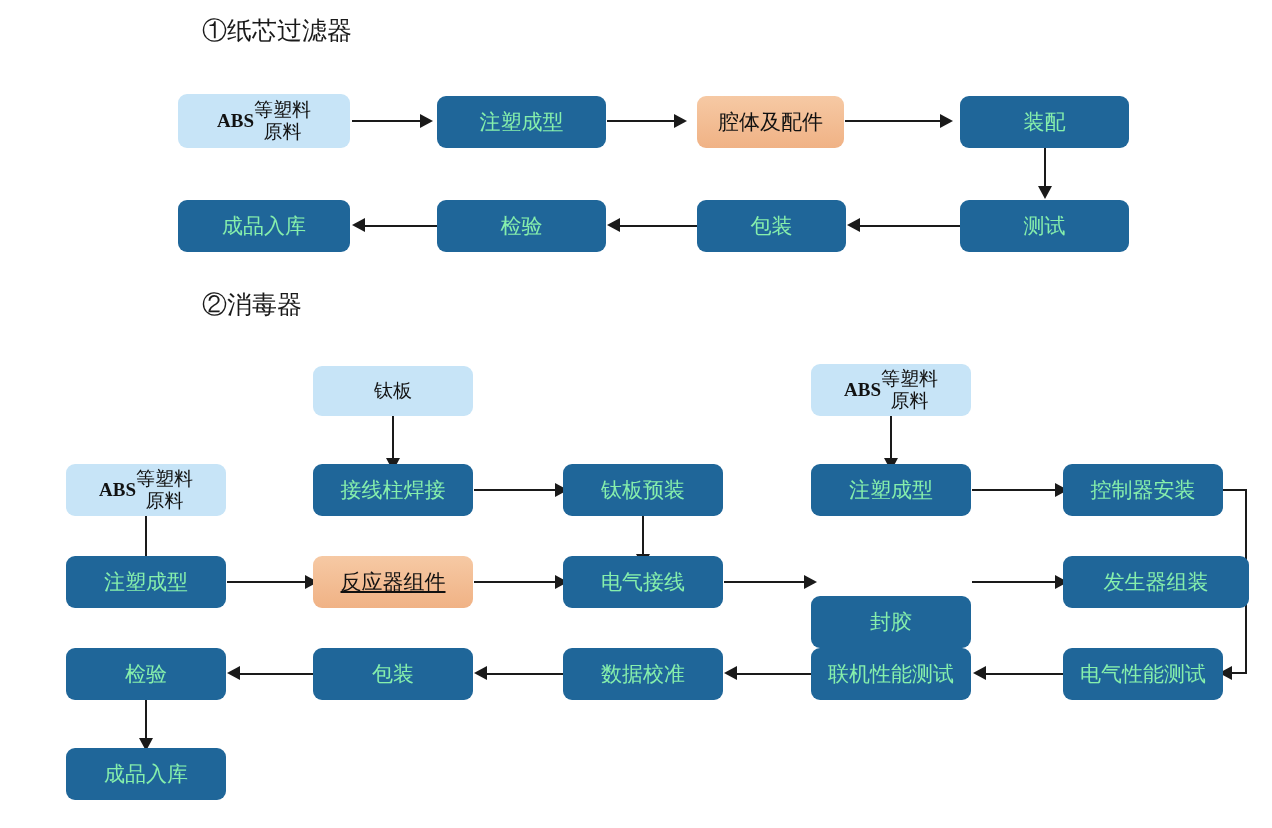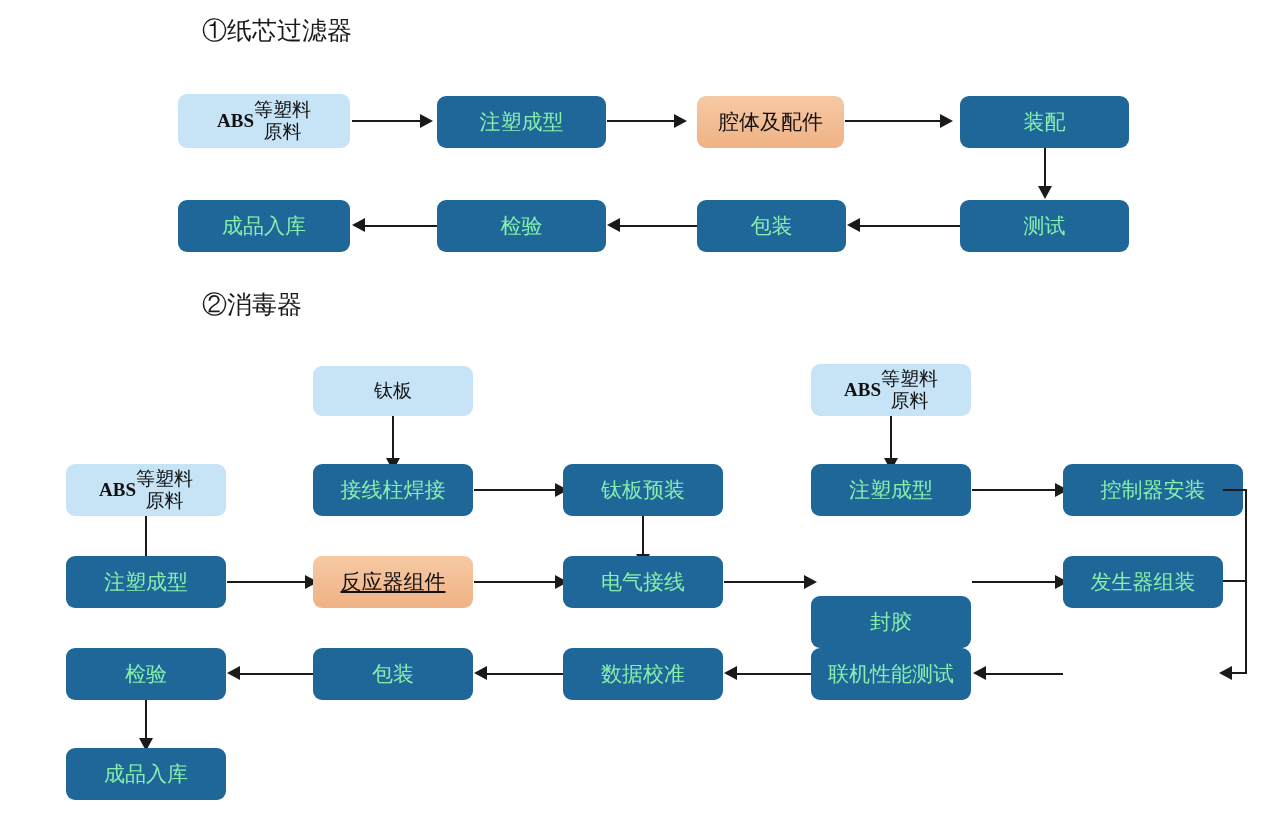--- a/index.html
+++ b/index.html
@@ -145,21 +145,21 @@
   <div class="edge h" style="left:474px; top:489px; width:81px;"></div>
   <div class="arrow right" style="left:555px; top:483px;"></div>
 
   <div class="node primary" style="left:563px; top:464px; width:160px; height:52px;">钛板预装</div>
 
   <div class="node primary" style="left:811px; top:464px; width:160px; height:52px;">注塑成型</div>
 
   <div class="edge h" style="left:972px; top:489px; width:83px;"></div>
   <div class="arrow right" style="left:1055px; top:483px;"></div>
 
-  <div class="node primary" style="left:1063px; top:464px; width:180px; height:52px;">控制器安装</div>
+  <div class="node primary" style="left:1063px; top:464px; width:160px; height:52px;">控制器安装</div>
 
   <div class="edge h" style="left:1223px; top:489px; width:24px;"></div>
   <div class="edge v" style="left:1245px; top:489px; height:184px;"></div>
   <div class="edge h" style="left:1223px; top:580px; width:24px;"></div>
   <div class="edge h" style="left:1232px; top:672px; width:15px;"></div>
   <div class="arrow left" style="left:1219px; top:666px;"></div>
 
   <div class="edge v" style="left:642px; top:516px; height:40px;"></div>
   <div class="arrow down" style="left:636px; top:554px;"></div>
 
@@ -176,22 +176,23 @@
   <div class="node primary" style="left:563px; top:556px; width:160px; height:52px;">电气接线</div>
 
   <div class="edge h" style="left:724px; top:581px; width:80px;"></div>
   <div class="arrow right" style="left:804px; top:575px;"></div>
 
   <div class="node primary" style="left:811px; top:556px; width:160px; height:52px;margin-top:40px;">封胶</div>
 
   <div class="edge h" style="left:972px; top:581px; width:83px;"></div>
   <div class="arrow right" style="left:1055px; top:575px;"></div>
 
-  <div class="node primary" style="left:1063px; top:556px; width:160px; height:52px;">发生器组装</div>
-
+  <div class="node primary" style="left:1063px; top:556px; width:186px; height:52px;">发生器组装</div>
+
+  <div class="node primary" style="left:1063px; top:648px; width:160px; height:52px;">电气性能测试</div>
 
   <div class="edge h" style="left:986px; top:673px; width:77px;"></div>
   <div class="arrow left" style="left:973px; top:666px;"></div>
 
   <div class="node primary" style="left:811px; top:648px; width:160px; height:52px;">联机性能测试</div>
 
   <div class="edge h" style="left:737px; top:673px; width:74px;"></div>
   <div class="arrow left" style="left:724px; top:666px;"></div>
 
   <div class="node primary" style="left:563px; top:648px; width:160px; height:52px;">数据校准</div>

